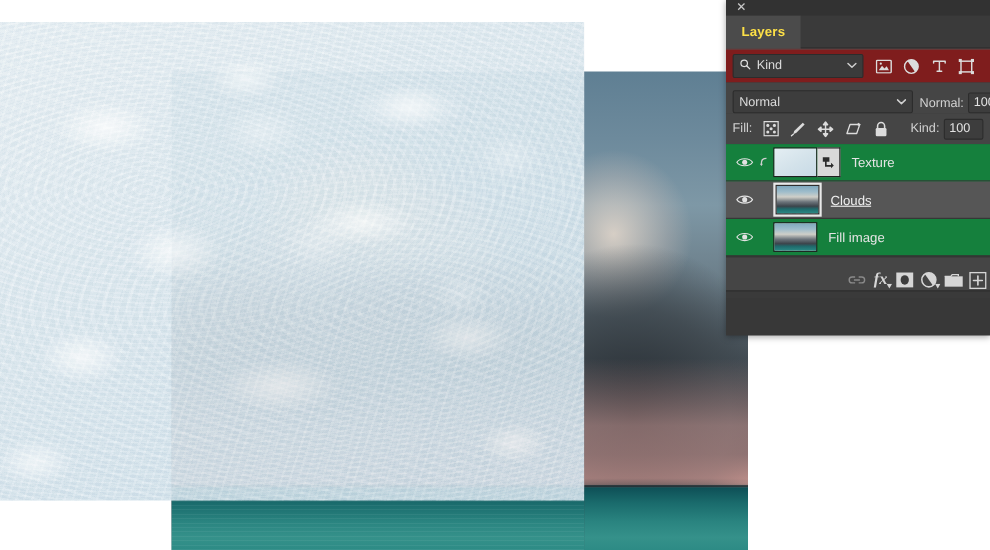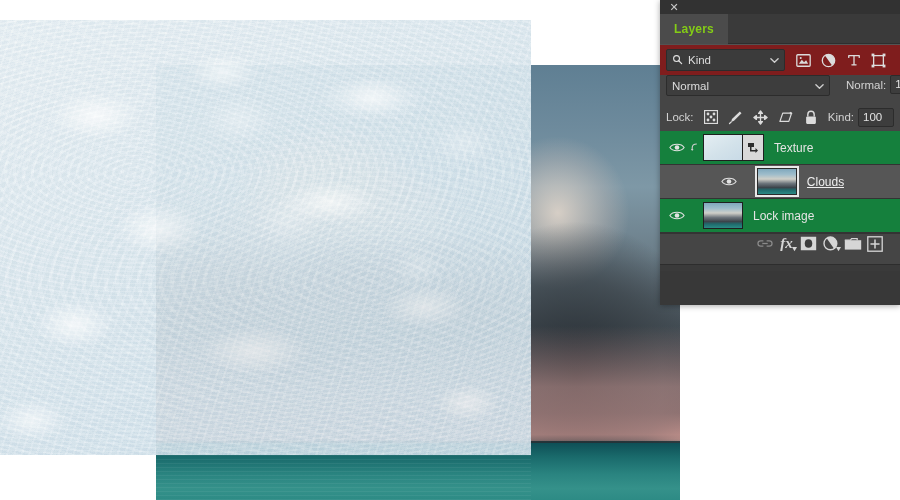--- a/index.html
+++ b/index.html
@@ -122,39 +122,39 @@
   }
   .panel-titlebar{
     height:14px;background:#323232;position:relative;
   }
   .panel-close{
     position:absolute;left:8px;top:0px;width:12px;height:14px;
     color:#c9c9c9;font-size:11px;line-height:14px;text-align:center;cursor:pointer;
   }
   .tab-strip{height:30px;background:#383838;display:flex;align-items:stretch;}
   .tab{
-    padding:0 14px;display:flex;align-items:center;background:#4b4b4b;color:#84cc16;
+    padding:0 14px;display:flex;align-items:center;background:#4b4b4b;color:#fde047;
     font-size:12px;font-weight:bold;letter-spacing:.2px;cursor:pointer;
   }
   .tab-rest{flex:1;background:#3a3a3a;border-bottom:1px solid #2e2e2e;}
 
   .filter-row{
     height:30px;display:flex;align-items:center;padding:0 6px;gap:6px;
     background:#7f1d1d;border-top:1px solid #535353;
   }
   .kind-select{
     flex:0 0 107px;height:20px;background:#3b3b3b;border:1px solid #2c2c2c;border-radius:2px;
     display:flex;align-items:center;padding:0 5px;gap:5px;color:#dcdcdc;font-size:11.5px;cursor:pointer;
   }
   .kind-select .label{flex:1;}
   .filter-icons{display:flex;align-items:center;gap:8px;padding-left:4px;}
   .ficon{width:17px;height:17px;display:flex;align-items:center;justify-content:center;color:#d5d5d5;cursor:pointer;}
 
   .blend-row{
-    height:28px;display:flex;align-items:flex-start;padding:0 6px;gap:16px;background:#454545;
+    height:28px;display:flex;align-items:flex-end;padding:0 6px;gap:6px;background:#454545;
   }
   .blend-select{
     flex:0 0 152px;height:19px;background:#3d3d3d;border:1px solid #2c2c2c;border-radius:2px;
     display:flex;align-items:center;padding:0 5px;color:#dcdcdc;font-size:11.5px;cursor:pointer;
   }
   .blend-select .label{flex:1;}
   .opacity-wrap{display:flex;align-items:center;gap:4px;font-size:11.5px;color:#d2d2d2;white-space:nowrap;}
   .num-field{
     background:#3d3d3d;border:1px solid #2c2c2c;border-radius:2px;height:17px;line-height:17px;
     padding:0 4px;color:#e2e2e2;font-size:11.5px;min-width:26px;cursor:text;
@@ -165,21 +165,21 @@
   }
   .lock-label{font-size:11.5px;color:#d2d2d2;}
   .licon{width:16px;height:16px;display:flex;align-items:center;justify-content:center;color:#dcdcdc;cursor:pointer;}
   .fill-wrap{margin-left:auto;display:flex;align-items:center;gap:4px;color:#d2d2d2;white-space:nowrap;}
 
   .layer-list{background:#15803d;}
   .layer-row{
     height:33px;display:flex;align-items:center;padding:0 4px 0 6px;gap:0;
     border-bottom:1px solid #333;position:relative;cursor:pointer;
   }
-  .layer-row.selected{background:#565656;justify-content:center;}
+  .layer-row.selected{background:#565656;}
   .eye{
     width:22px;height:22px;display:flex;align-items:center;justify-content:center;color:#e0e0e0;cursor:pointer;flex:0 0 22px;
   }
   .clip-arrow{width:13px;display:flex;align-items:center;justify-content:center;color:#cfcfcf;font-size:11px;flex:0 0 13px;}
   .thumb{
     width:38px;height:25px;flex:0 0 38px;margin-left:2px;position:relative;overflow:hidden;
     border:1px solid #1f1f1f;background:
       repeating-conic-gradient(#c8c8c8 0% 25%, #f0f0f0 0% 50%) 0 0/7px 7px;
   }
   .thumb.selected-thumb{border:1px solid #2a2a2a;outline:2px solid #e9e9e9;outline-offset:0px;margin-left:4px;}
@@ -191,22 +191,22 @@
     background:linear-gradient(150deg,#e4eef3 0%,#d3e2ea 55%,#c8dae6 100%);
   }
   .smart-badge{
     width:20px;height:25px;flex:0 0 20px;border:1px solid #1f1f1f;border-left:none;background:#d9d9d9;
     position:relative;display:flex;align-items:center;justify-content:center;
   }
   .layer-name{margin-left:10px;font-size:12px;color:#e4e4e4;white-space:nowrap;overflow:hidden;}
   .layer-name.renaming{text-decoration:underline;color:#eeeeee;}
 
   .panel-footer{
-    height:30px;background:#454545;display:flex;align-items:flex-start;justify-content:flex-end;
-    gap:3px;padding:0 16px 0 0;border-top:1px solid #333;
+    height:30px;background:#454545;display:flex;align-items:flex-end;justify-content:flex-end;
+    gap:3px;padding:0 2px 0 0;border-top:1px solid #333;
   }
   .foot-icon{width:19px;height:19px;display:flex;align-items:center;justify-content:center;color:#d6d6d6;cursor:pointer;position:relative;}
   .foot-icon.disabled{color:#787878;}
   .panel-bottom-edge{height:6px;background:#3a3a3a;border-top:1px solid #2d2d2d;}
   .fx-text{font-family:"Liberation Serif","DejaVu Serif",serif;font-style:italic;font-size:15px;font-weight:bold;line-height:1;}
 </style>
 </head>
 <body>
 
 <div id="stage">
@@ -296,21 +296,21 @@
             </svg>
         </span>
       </div>
       <div class="opacity-wrap">
         <span>Normal:</span>
         <span class="num-field">100</span>
       </div>
     </div>
 
     <div class="lock-row">
-      <span class="lock-label">Lock:</span>
+      <span class="lock-label">Fill:</span>
       <span class="licon">
         <svg width="14" height="14" viewBox="0 0 14 14">
             <rect x="0.5" y="0.5" width="13" height="13" fill="none" stroke="#dcdcdc" stroke-width="1.3"></rect>
             <circle cx="4" cy="4" r="1.4" fill="#dcdcdc"></circle>
             <circle cx="10" cy="4" r="1.4" fill="#dcdcdc"></circle>
             <circle cx="7" cy="7" r="1.4" fill="#dcdcdc"></circle>
             <circle cx="4" cy="10" r="1.4" fill="#dcdcdc"></circle>
             <circle cx="10" cy="10" r="1.4" fill="#dcdcdc"></circle>
           </svg>
       </span>
@@ -388,21 +388,21 @@
         <span class="eye">
           <svg width="16" height="11" viewBox="0 0 18 12">
               <path d="M1 6 C4 1.2 14 1.2 17 6 C14 10.8 4 10.8 1 6 Z" fill="none" stroke="#e2e2e2" stroke-width="1.2"></path>
               <circle cx="9" cy="6" r="2.6" fill="#e2e2e2"></circle>
             </svg>
         </span>
         <span class="clip-arrow"></span>
         <span class="thumb">
           <span class="art clouds"></span>
         </span>
-        <span class="layer-name">Lock image</span>
+        <span class="layer-name">Fill image</span>
       </div>
     </div>
 
     <div class="panel-footer">
       <span class="foot-icon disabled">
         <svg width="18" height="11" viewBox="0 0 20 12">
             <path d="M8.2 3 H5.2 a3 3 0 0 0 0 6 H8.2" fill="none" stroke="#8a8a8a" stroke-width="1.4"></path>
             <path d="M11.8 3 H14.8 a3 3 0 0 1 0 6 H11.8" fill="none" stroke="#8a8a8a" stroke-width="1.4"></path>
             <path d="M7 6 H13" stroke="#8a8a8a" stroke-width="1.4"></path>
           </svg>

